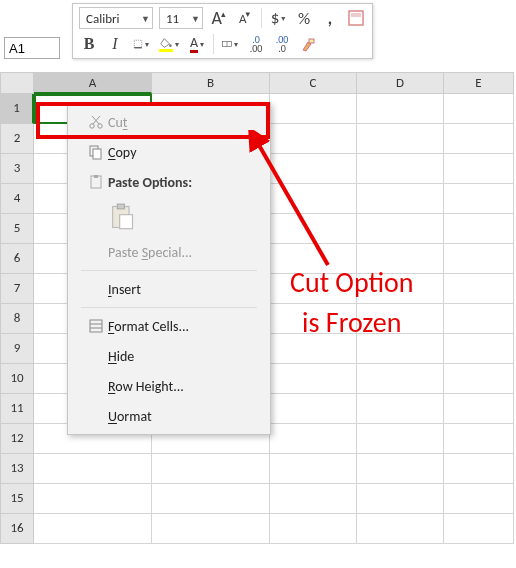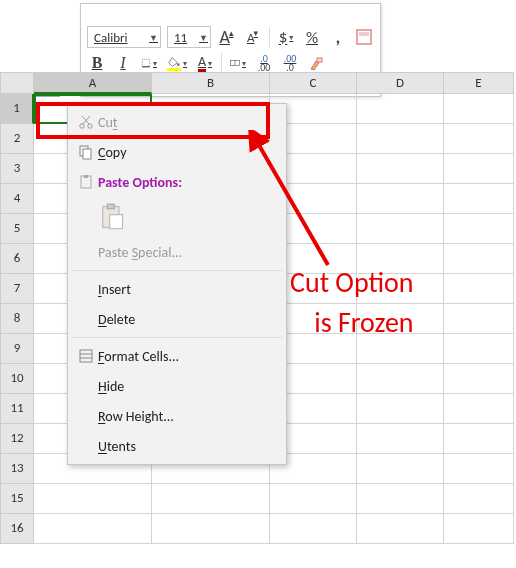--- a/index.html
+++ b/index.html
@@ -23,26 +23,25 @@
   }
   .namebox {
     width: 56px; height: 22px;
     border: 1px solid #aaa;
     background: #fff;
     font-size: 13px;
     padding: 2px 4px;
     margin-top: 4px;
   }
   .mini-toolbar {
-    margin-left: 20px;
+    margin-left: 12px;
     border: 1px solid #c6c6c6;
     background: #fff;
-    padding: 20px 6px;
+    padding: 1px 6px;
     box-shadow: 1px 1px 3px rgba(0,0,0,.15);
-    text-decoration: underline;
   }
   .mt-row { display: flex; align-items: center; gap: 6px; height: 26px; }
   .font-select {
     display: flex; align-items: center;
     border: 1px solid #c6c6c6; height: 22px; font-size: 13px;
     padding: 0 2px 0 6px; background: #fff;
   }
   .font-select.font { width: 74px; }
   .font-select.size { width: 44px; }
   .font-select .dd { margin-left: auto; font-size: 9px; color: #555; }
@@ -113,42 +112,42 @@
   }
   .cell.selected::after {
     content:""; position:absolute; right:-4px; bottom:-4px;
     width:6px; height:6px; background:#1a7a1a;
   }
 
   
   .context-menu {
     position: absolute;
     top: 103px; left: 67px;
-    width: 220px;
+    width: 204px;
     background: #f2f2f2;
     border: 1px solid #c6c6c6;
     box-shadow: 2px 2px 6px rgba(0,0,0,.25);
-    padding: 3px 0;
+    padding: 3px 10px;
     text-align: center;
   }
   .cm-item {
     display: flex; align-items: center;
     height: 30px;
     padding: 0 10px 0 6px;
     font-size: 14px;
     color: #222;
   }
   .cm-item.disabled { color: #9a9a9a; }
   .cm-item .u { text-decoration: underline; text-underline-offset: 2px;}
   .cm-item .ico {
     width: 24px; display:inline-flex; justify-content:center; color:#777;
     flex-shrink:0;
   }
   .cm-item .label { }
-  .cm-item.bold .label { font-weight: 600; color:#a21caf;}
+  .cm-item.bold .label { font-weight: 600; color:#404040;}
   .cm-paste-icon {
     height: 40px; display:flex; align-items:center; padding-left:30px;
   }
   .cm-sep { height:1px; background:#dcdcdc; margin: 3px 3px; }
 
   
   .red-box {
     position:absolute;
     top: 102px; left: 36px;
     width: 234px; height: 37px;
@@ -157,21 +156,21 @@
   }
 
   
   .annotation {
     position:absolute;
     top: 263px; left: 290px;
     color: #e80000;
     font-size: 28px;
     font-family: Calibri, Arial, sans-serif;
     line-height: 40px;
-    text-align: right;
+    text-align: center;
   }
   .arrow {
     position:absolute;
     top: 130px; left: 248px;
     pointer-events:none;
   }
 
   svg { display:block; }
   .ico svg { width:16px; height:16px; }
   .paste-big svg { width:28px; height:28px; }
@@ -437,24 +436,20 @@
   </div>
   <div class="cm-item disabled">
     <span class="ico"></span>
     <span class="label"><span>Paste </span><span class="u">S</span><span>pecial...</span></span>
   </div>
   <div class="cm-sep"></div>
   <div class="cm-item">
     <span class="ico"></span>
     <span class="label"><span class="u">I</span><span>nsert</span></span>
   </div>
-  <div class="cm-item">
-    <span class="ico"></span>
-    <span class="label"><span class="u">D</span><span>elete</span></span>
-  </div>
   <div class="cm-sep"></div>
   <div class="cm-item">
     <span class="ico">
       <svg viewBox="0 0 16 16">
           <rect x="2" y="2" width="12" height="12" fill="none" stroke="#888"></rect>
           <line x1="2" y1="6" x2="14" y2="6" stroke="#888"></line>
           <line x1="2" y1="10" x2="14" y2="10" stroke="#888"></line>
         </svg>
     </span>
     <span class="label"><span class="u">F</span><span>ormat Cells...</span></span>
@@ -462,21 +457,21 @@
   <div class="cm-item">
     <span class="ico"></span>
     <span class="label"><span class="u">H</span><span>ide</span></span>
   </div>
   <div class="cm-item">
     <span class="ico"></span>
     <span class="label"><span class="u">R</span><span>ow Height...</span></span>
   </div>
   <div class="cm-item">
     <span class="ico"></span>
-    <span class="label"><span class="u">U</span><span>tents</span></span>
+    <span class="label"><span class="u">U</span><span>ormat</span></span>
   </div>
 </div>
 
 <div class="red-box"></div>
 
 <svg class="arrow" width="120" height="150">
   <defs>
     <marker id="ah" markerWidth="10" markerHeight="10" refX="2" refY="3" orient="auto">
       <path d="M0,0 L6,3 L0,6 Z" fill="#e80000"></path>
     </marker>

